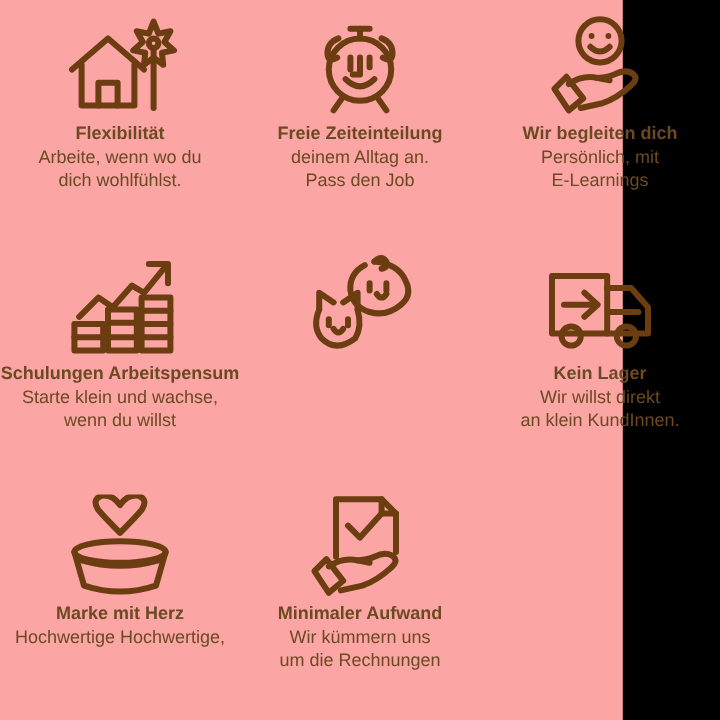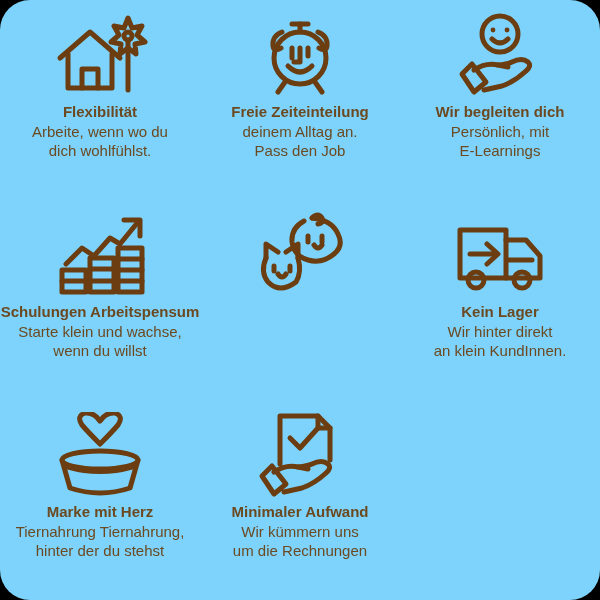--- a/index.html
+++ b/index.html
@@ -7,27 +7,26 @@
     padding: 0;
     background: #000000;
   }
   body {
     width: 600px;
     height: 600px;
     overflow: hidden;
     font-family: "Liberation Sans", sans-serif;
   }
   #benefits-grid {
-    width: 600px;
+    width: 519px;
     height: 600px;
     display: grid;
     grid-template-columns: 200px 200px 200px;
     grid-template-rows: 200px 200px 200px;
-    background: #7dd3fc;
-    border-radius: 30px;
+    background: #fca5a5;
   }
   .benefit-cell {
     position: relative;
     display: flex;
     flex-direction: column;
     align-items: center;
     justify-content: flex-start;
     padding-top: 12px;
     box-sizing: border-box;
   }
@@ -181,39 +180,38 @@
         <path d="M54 28 L74 28 L88 44 L88 66 L54 66"></path>
         <path d="M56 48 L80 48"></path>
         <circle cx="24" cy="68" r="8"></circle>
         <circle cx="70" cy="68" r="8"></circle>
         <path d="M18 42 L44 42"></path>
         <path d="M35 32 L46 42 L35 52"></path>
       </svg>
     </div>
     <div class="benefit-text">
       <span class="benefit-title">Kein Lager</span>
-      <span class="benefit-line">Wir hinter direkt</span>
+      <span class="benefit-line">Wir willst direkt</span>
       <span class="benefit-line">an klein KundInnen.</span>
     </div>
   </div>
 
   <div class="benefit-cell">
     <div class="icon-wrap">
       <svg viewBox="0 0 96 86" fill="none" stroke="#6b3d10" stroke-width="5" stroke-linecap="round" stroke-linejoin="round">
         <path d="M48 32 Q36 20 30 13 Q24 4 33 1 Q42 0 48 9
                  Q54 0 63 1 Q72 4 66 13 Q60 20 48 32 Z"></path>
         <ellipse cx="48" cy="48" rx="38" ry="9"></ellipse>
         <path d="M10 48 L18 76 Q48 86 78 76 L86 48"></path>
         <path d="M16 55 Q48 64 80 55"></path>
       </svg>
     </div>
     <div class="benefit-text">
       <span class="benefit-title">Marke mit Herz</span>
-      <span class="benefit-line">Tiernahrung Tiernahrung,</span>
-      <span class="benefit-line">hinter der du stehst</span>
+      <span class="benefit-line">Hochwertige Hochwertige,</span>
     </div>
   </div>
 
   <div class="benefit-cell">
     <div class="icon-wrap">
       <svg viewBox="0 0 96 86" fill="none" stroke="#6b3d10" stroke-width="5" stroke-linecap="round" stroke-linejoin="round">
         <path d="M28 52 L28 4 L66 4 L78 16 L78 48"></path>
         <path d="M66 4 L66 16 L78 16"></path>
         <path d="M38 26 L48 36 L66 16"></path>
         <path d="M22 60 Q34 52 46 55 L56 57"></path>

